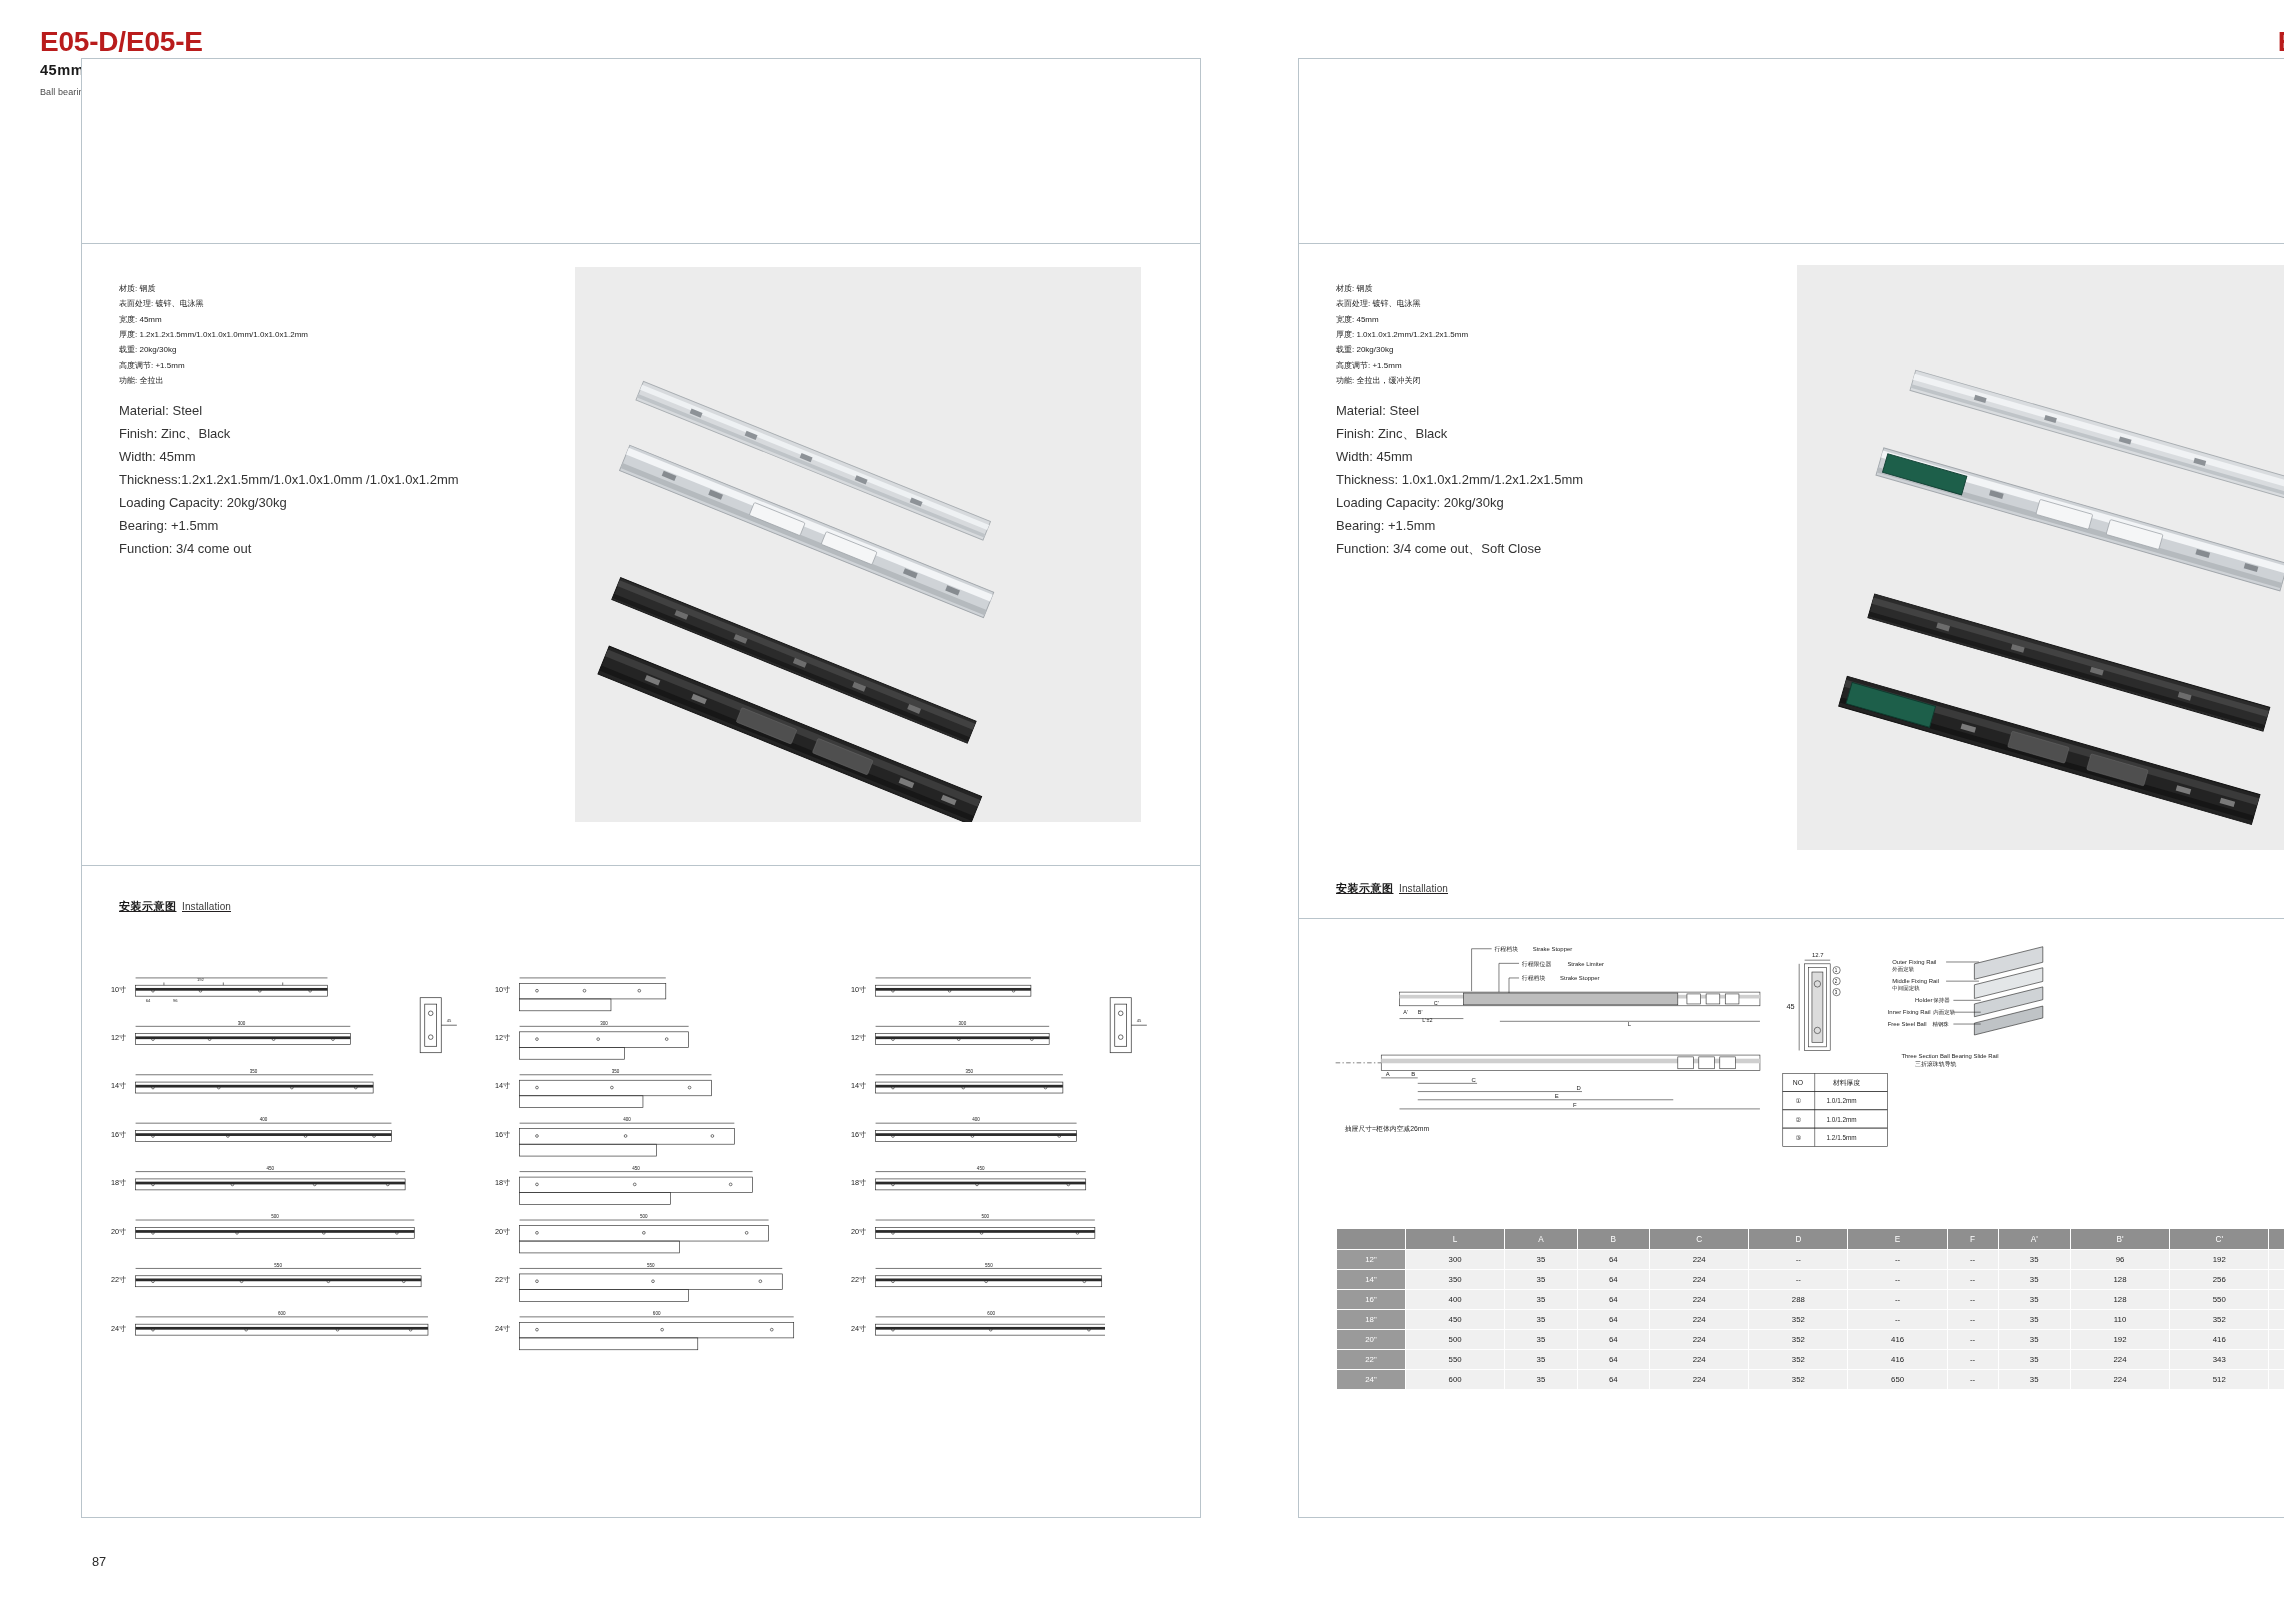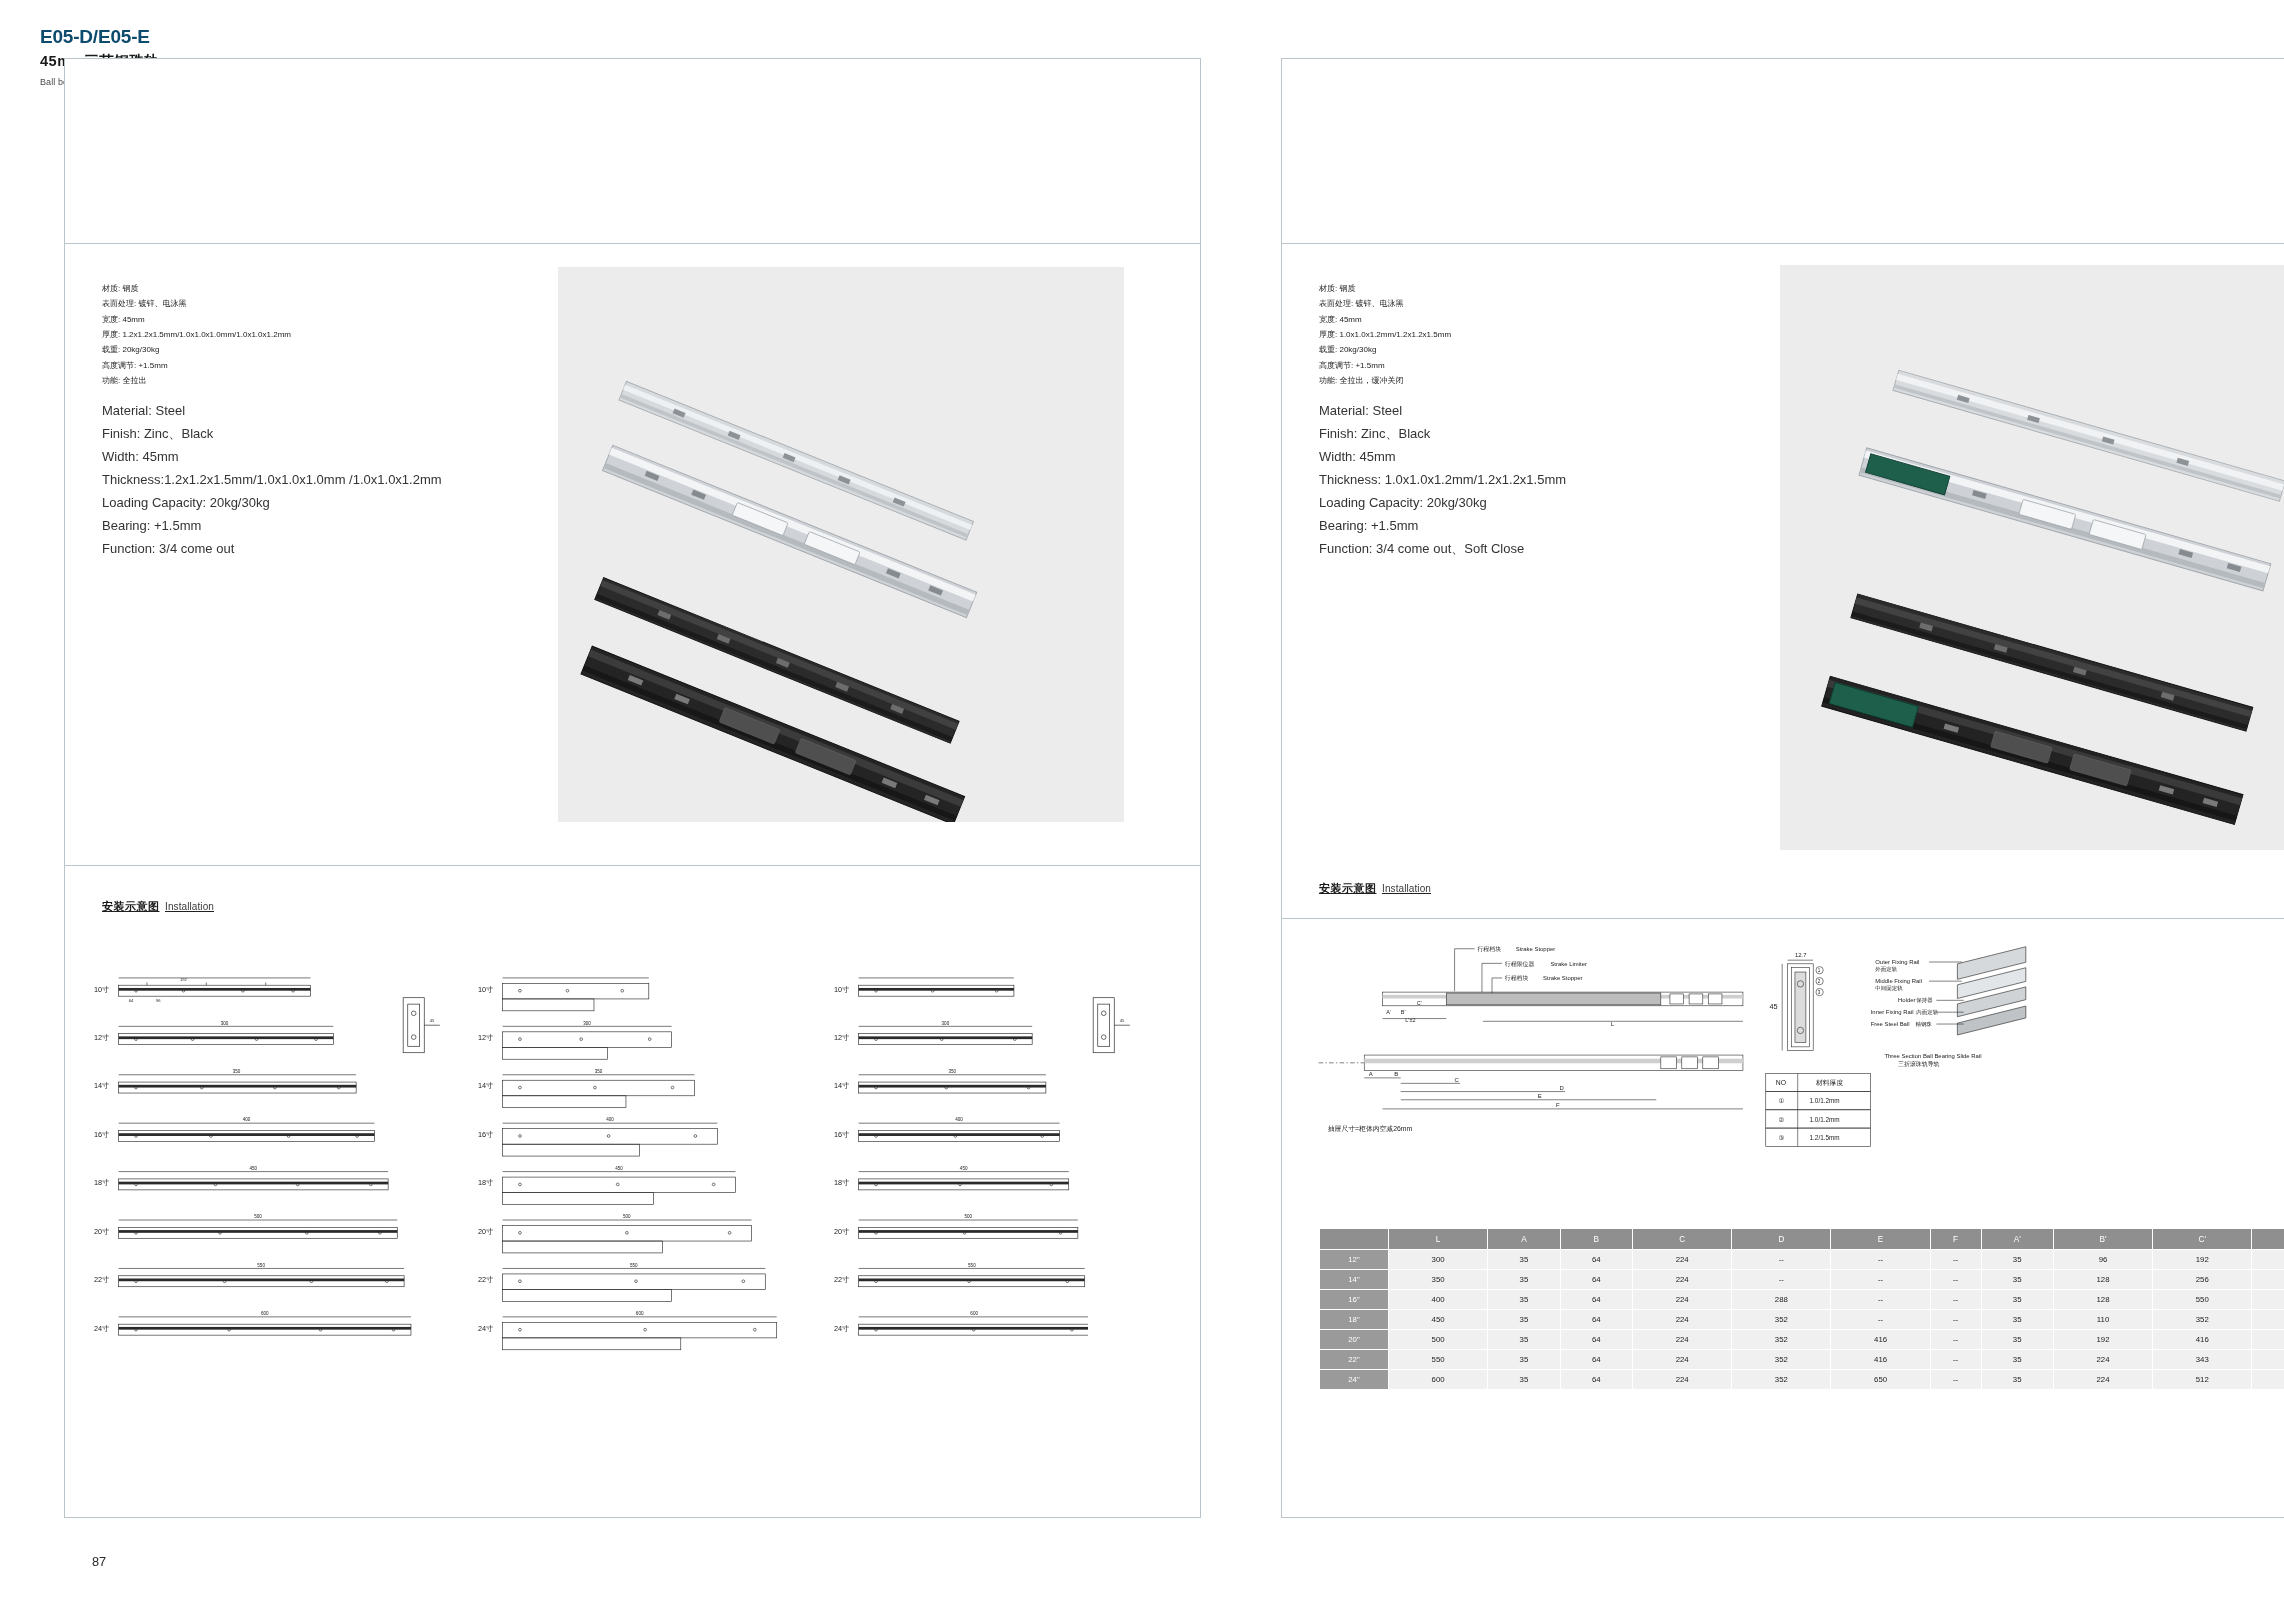--- a/index.html
+++ b/index.html
@@ -14,35 +14,36 @@
     overflow: hidden;
   }
   .spread { position: absolute; inset: 0; display: flex; }
   .page { position: relative; width: 50%; height: 100%; }
 
   
   .frame {
     position: absolute;
     background: #ffffff;
     border: 1.4px solid #b9c4cb;
+    margin-left: 17px;
   }
   .page-left .frame { left: 64px; top: 58px; right: 40px; bottom: 100px; }
   .page-right .frame { left: 40px; top: 58px; right: 64px; bottom: 100px; }
 
   .hdr-rule { position: absolute; left: 0; right: 0; height: 1.4px; background: #b9c4cb; }
 
   .title-block { position: absolute; }
   .page-left .title-block { left: 40px; top: 26.5px; }
   .page-right .title-block { right: 40px; top: 26.5px; text-align: right; }
 
   .title-main {
-    font-size: 19px;
+    font-size: 28px;
     font-weight: bold;
     letter-spacing: -0.2px;
-    color: #0c4a6e;
+    color: #b91c1c;
     line-height: 1.05;
   }
   .title-cn {
     font-size: 14.6px;
     font-weight: bold;
     color: #1a1a1a;
     margin-top: 5.5px;
     letter-spacing: 0.5px;
   }
   .title-en {

